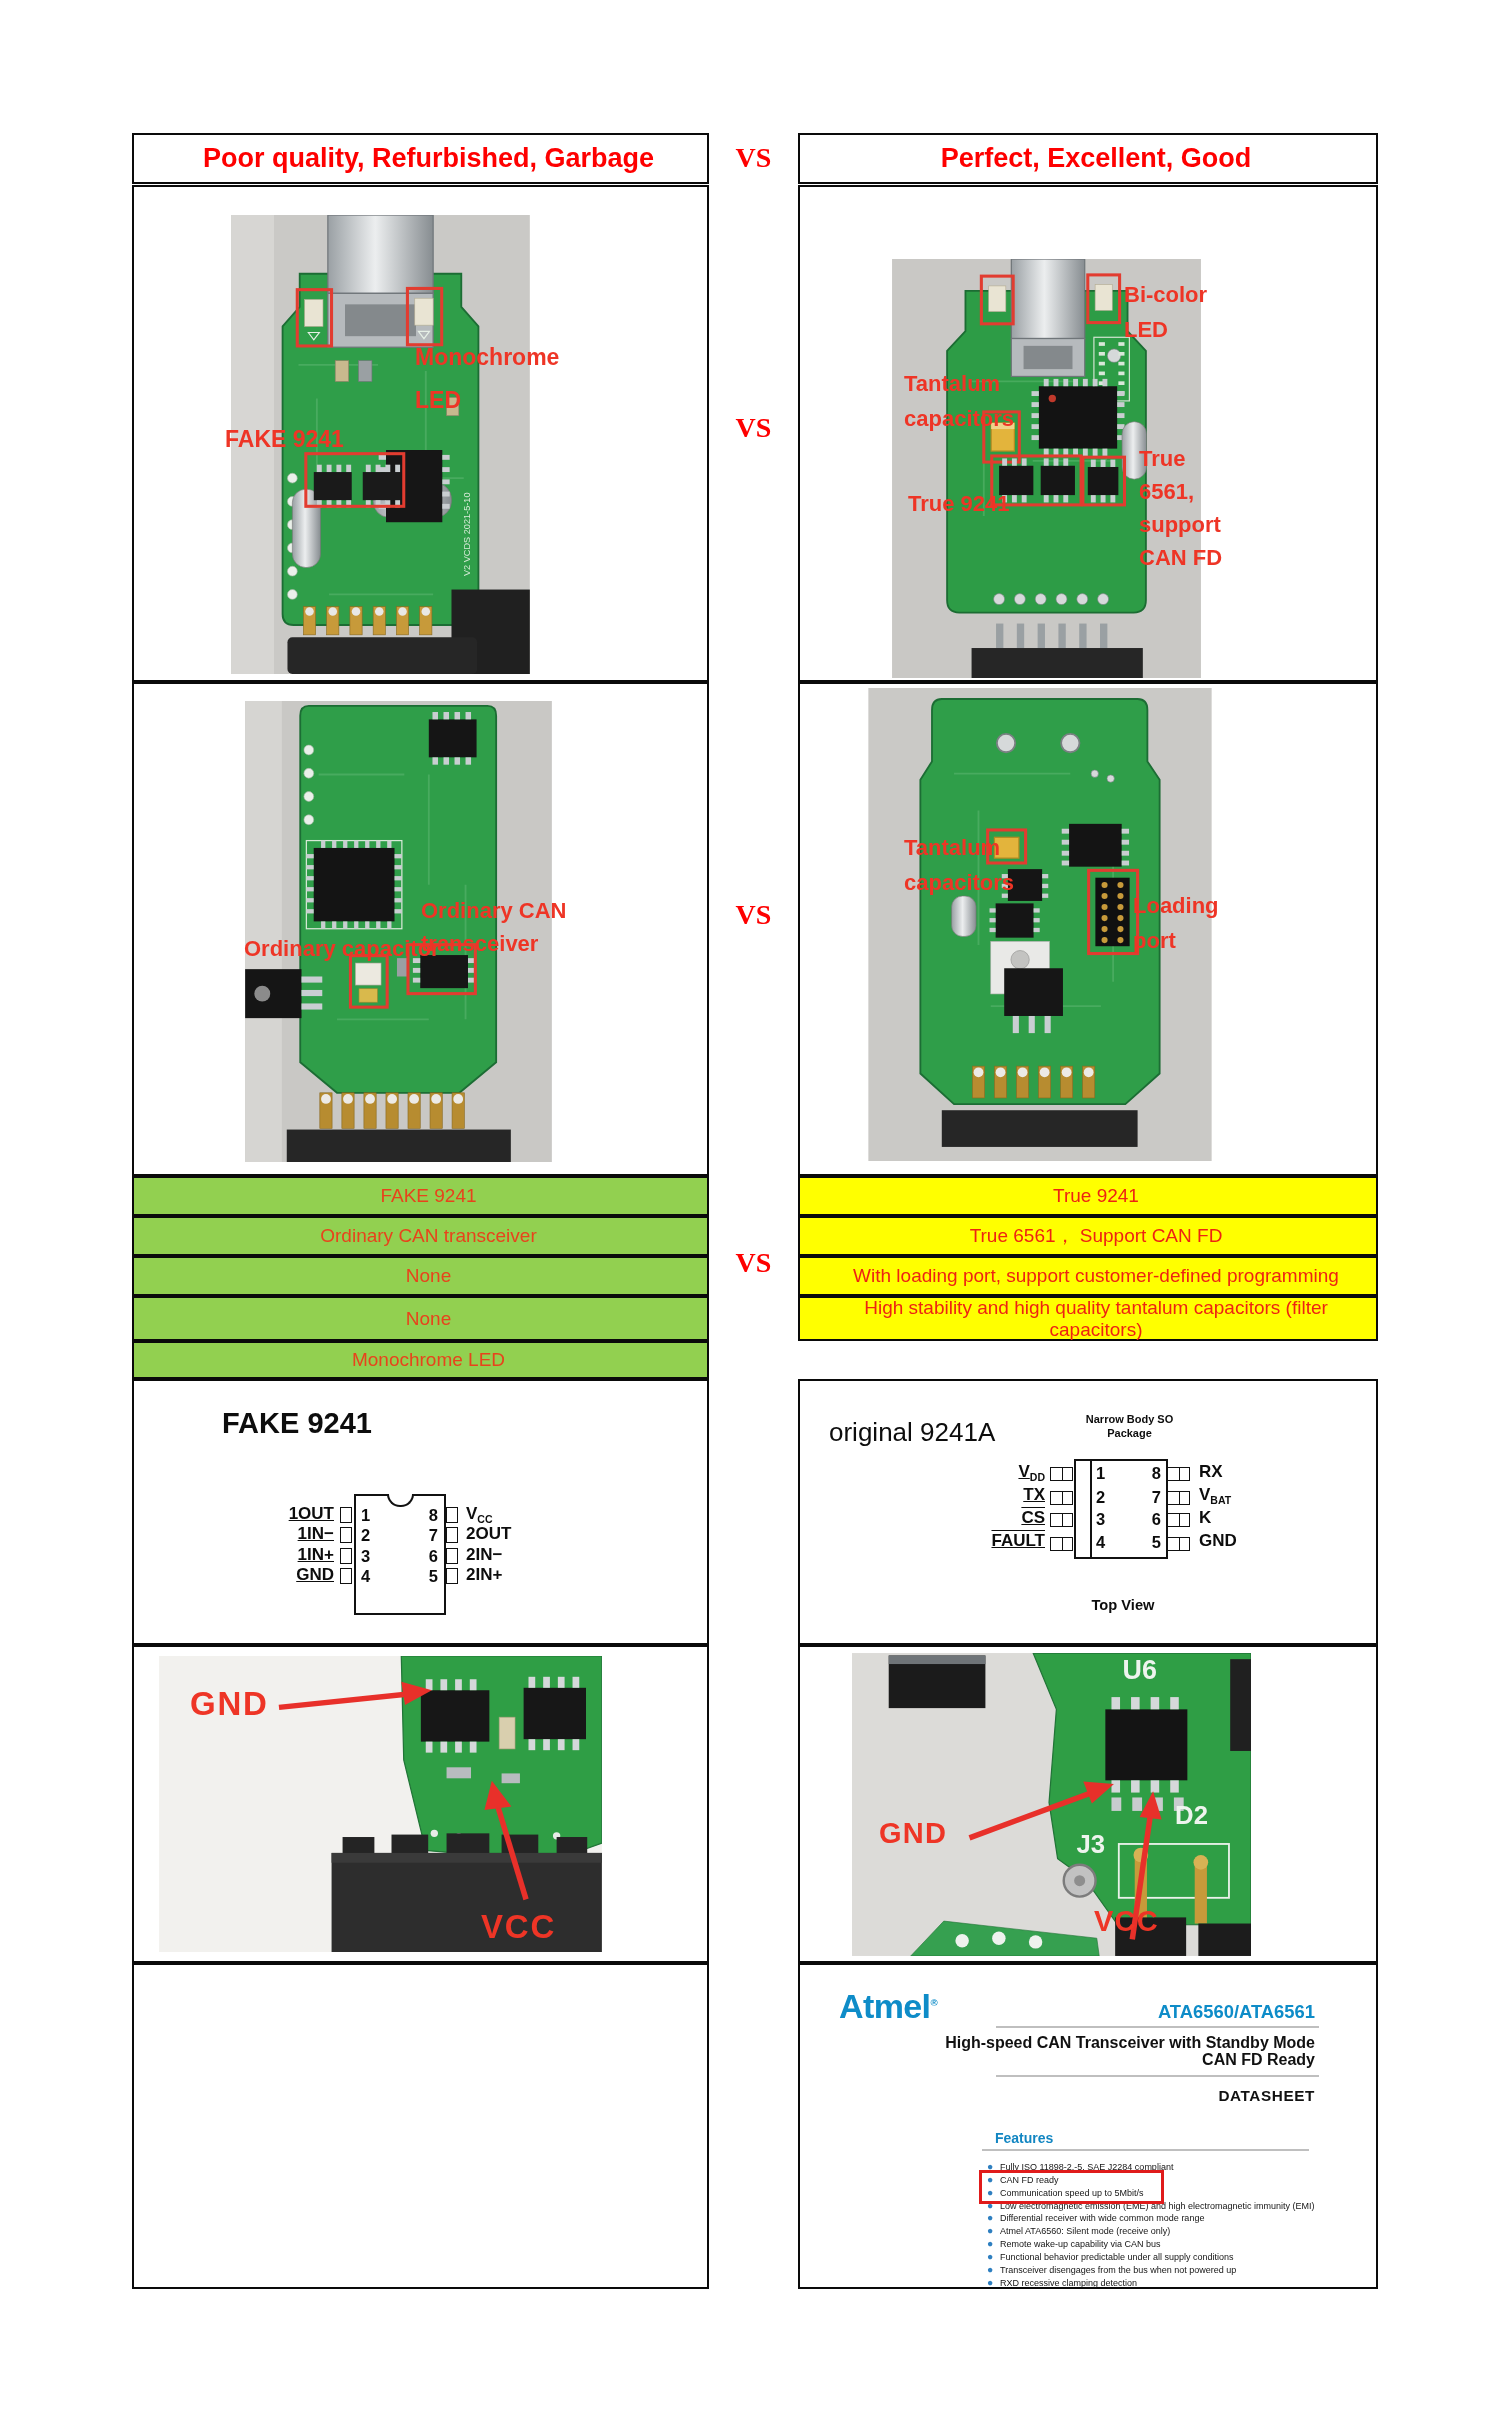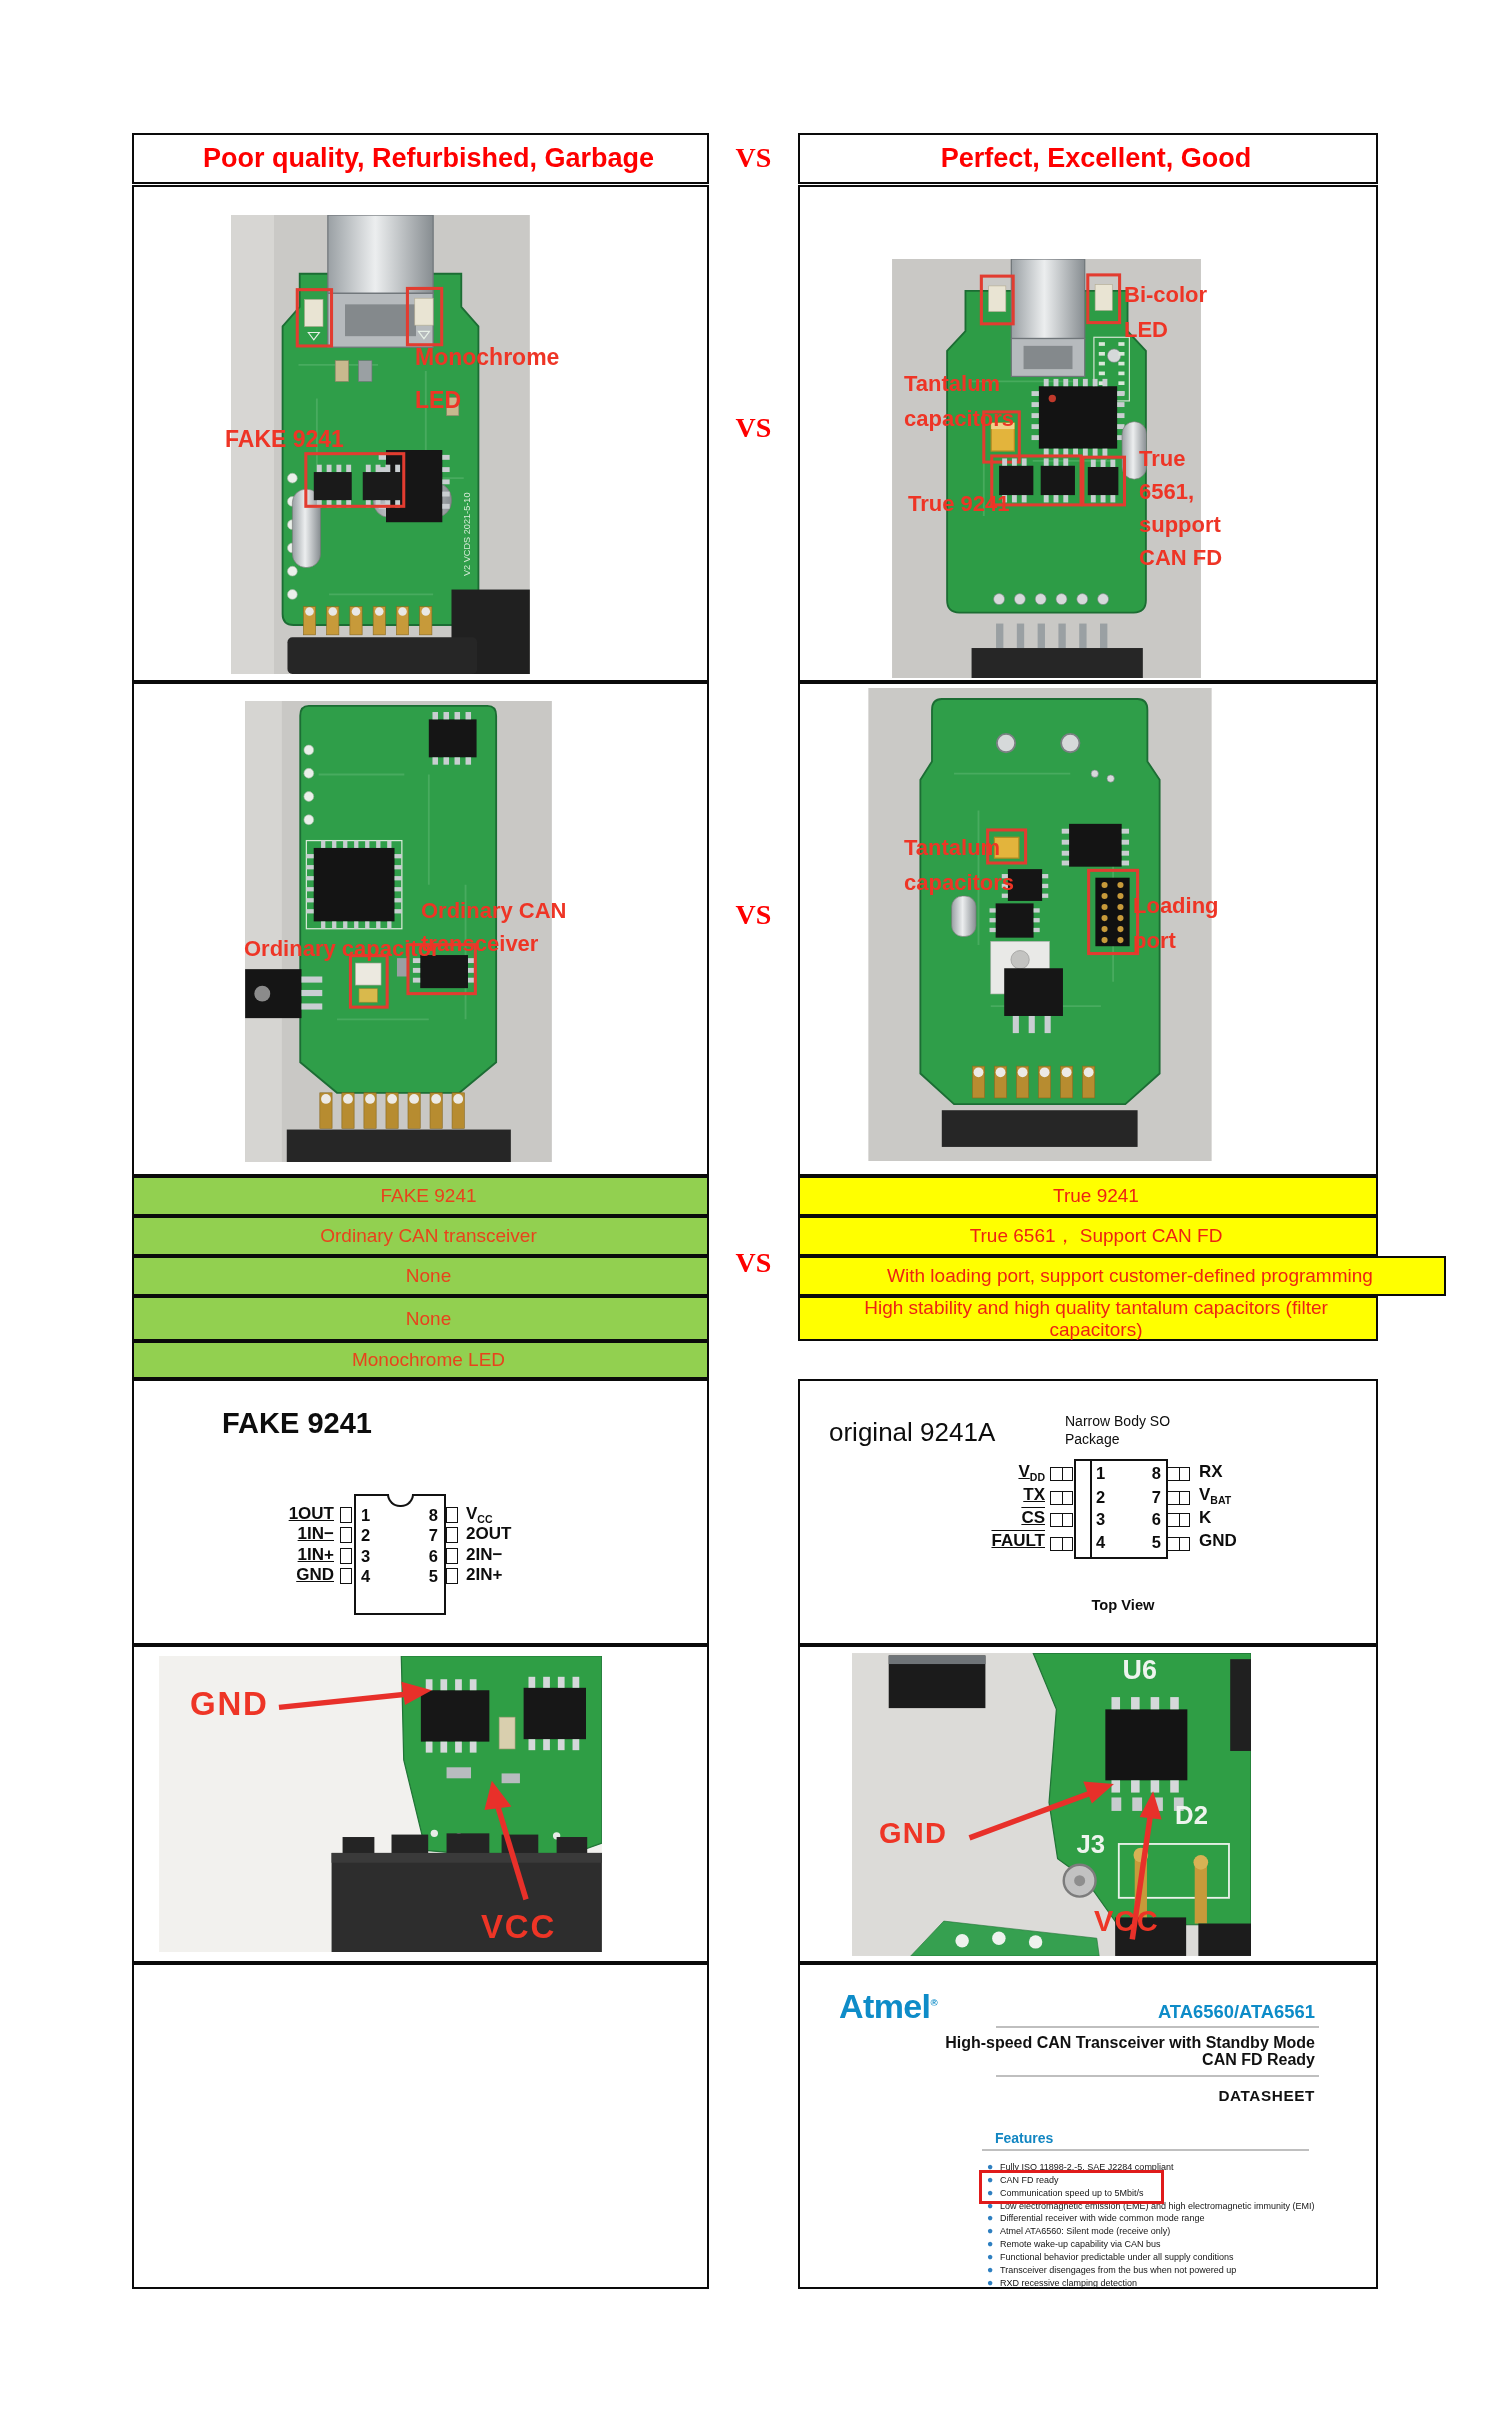--- a/index.html
+++ b/index.html
@@ -518,21 +518,21 @@
   <div class="cell center spec spec-g" style="left:132px;top:1341px;width:577px;height:38px">
       <span>Monochrome LED</span>
     </div>
 
   <div class="cell center spec spec-y" style="left:798px;top:1176px;width:580px;height:40px">
       <span>True 9241</span>
     </div>
   <div class="cell center spec spec-y" style="left:798px;top:1216px;width:580px;height:40px">
       <span>True 6561， Support CAN FD</span>
     </div>
-  <div class="cell center spec spec-y" style="left:798px;top:1256px;width:648px;height:40px">
+  <div class="cell center spec spec-y" style="left:798px;top:1256px;width:580px;height:40px">
       <span>With loading port, support customer-defined programming</span>
     </div>
   <div class="cell center spec spec-y" style="left:798px;top:1296px;width:580px;height:45px">
       <span>High stability and high quality tantalum capacitors (filter capacitors)</span>
     </div>
 
   <div class="cell" style="left:132px;top:1379px;width:577px;height:266px">
     <div class="pf-title" style="left:88px;top:26px;font-size:29px;font-weight:800">FAKE 9241</div>
     <div class="chipbox" style="left:220px;top:113px;width:92px;height:121px">
         <div class="notch"></div>
@@ -560,21 +560,21 @@
     <div class="pnum" style="left:257px;top:166px;width:47px;text-align:right">6</div>
     <div class="pnum" style="left:257px;top:186px;width:47px;text-align:right">5</div>
     <div class="plab" style="left:332px;top:123px"><span>V</span><sub>CC</sub></div>
     <div class="plab" style="left:332px;top:143px"><span>2OUT</span><sub></sub></div>
     <div class="plab" style="left:332px;top:164px"><span>2IN−</span><sub></sub></div>
     <div class="plab" style="left:332px;top:184px"><span>2IN+</span><sub></sub></div>
   </div>
 
   <div class="cell" style="left:798px;top:1379px;width:580px;height:266px">
     <div class="pf-title" style="left:29px;top:36px;font-size:26px;font-weight:400">original 9241A</div>
-    <div class="pf-title" style="left:265px;top:32px;width:129px;font-size:14px;font-weight:400;line-height:1.25">Narrow Body SO Package</div>
+    <div class="pf-title" style="left:265px;top:32px;width:129px;font-size:11px;font-weight:700;text-align:center;line-height:1.25">Narrow Body SO Package</div>
     <div class="chipbox" style="left:274px;top:78px;width:94px;height:100px">
         <div class="innerline"></div>
       </div>
 
     <div class="stub2" style="left:250px;top:86px">
         <i></i>
       </div>
     <div class="stub2" style="left:250px;top:110px">
         <i></i>
       </div>

